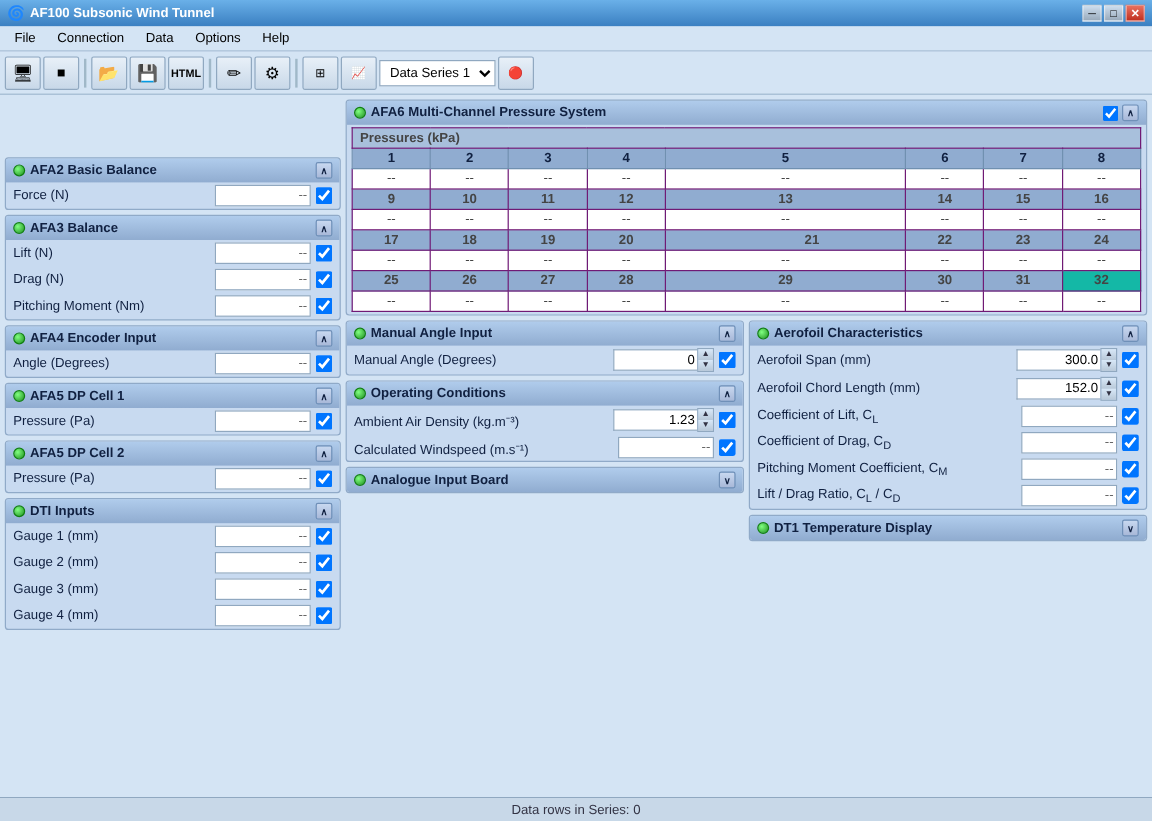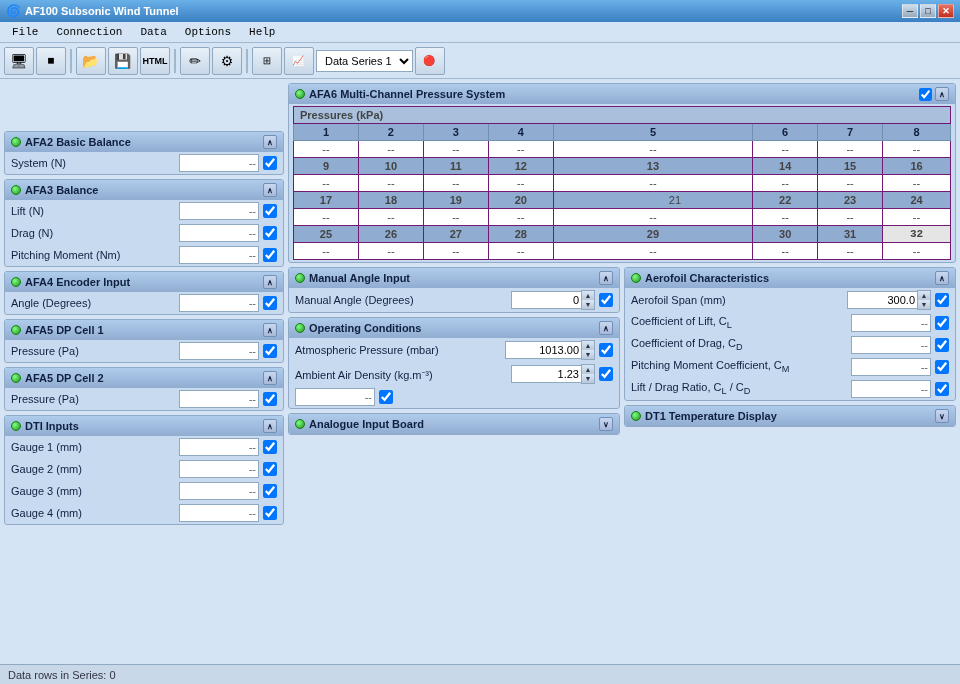--- a/index.html
+++ b/index.html
@@ -41,21 +41,20 @@
       border-bottom: 1px solid #a0b8d0;
       padding: 2px 4px;
       display: flex;
       gap: 2px;
     }
     .menu-item {
       padding: 2px 8px;
       cursor: pointer;
       color: #000;
       font-size: 11px;
-      font-family: Liberation Mono, monospace;
     }
     
     .toolbar {
       background: #d4e4f4;
       border-bottom: 1px solid #a0b8d0;
       padding: 3px 4px;
       display: flex;
       align-items: center;
       gap: 2px;
       height: 36px;
@@ -228,21 +227,21 @@
     .status-bar {
       position: fixed;
       bottom: 0;
       left: 0;
       right: 0;
       height: 20px;
       background: #c8d8e8;
       border-top: 1px solid #90a8c0;
       display: flex;
       align-items: center;
-      justify-content: flex-start;
+      justify-content: center;
       padding: 0 8px;
       font-size: 11px;
       color: #334;
     }
     .table-header-row th { background: #90acd0; }
     .inline-cb { width: 14px; height: 14px; }
     .header-checkbox { margin-left: 2px; }
   </style>
 </head>
 <body>
@@ -292,21 +291,21 @@
 
     <div class="section-box">
       <div class="section-header">
         <div class="section-header-left">
           <div class="status-dot"></div>
           <span>AFA2 Basic Balance</span>
         </div>
         <div class="collapse-btn">∧</div>
       </div>
       <div class="sensor-row">
-        <span class="sensor-label">System  (N)</span>
+        <span class="sensor-label">Force  (N)</span>
         <input class="sensor-input" value="--" readonly="" style="">
         <input type="checkbox" class="sensor-checkbox" checked="" style="">
       </div>
     </div>
 
     <div class="section-box">
       <div class="section-header">
         <div class="section-header-left">
           <div class="status-dot"></div>
           <span>AFA3 Balance</span>
@@ -466,21 +465,21 @@
                 <td>--</td>
                 <td>--</td>
                 <td>--</td>
                 <td>--</td>
             </tr>
             <tr style="background:#90acd0;">
               <td style="background:#90acd0;font-weight:bold;">17</td>
               <td style="background:#90acd0;font-weight:bold;">18</td>
               <td style="background:#90acd0;font-weight:bold;">19</td>
               <td style="background:#90acd0;font-weight:bold;">20</td>
-              <td style="background:#90acd0;font-weight:normal;padding-left:48px;">21</td>
+              <td style="background:#90acd0;font-weight:bold;padding-left:48px;">21</td>
               <td style="background:#90acd0;font-weight:bold;">22</td>
               <td style="background:#90acd0;font-weight:bold;">23</td>
               <td style="background:#90acd0;font-weight:bold;">24</td>
             </tr>
             <tr>
               <td>--</td>
                 <td>--</td>
                 <td>--</td>
                 <td>--</td>
                 <td>--</td>
@@ -489,21 +488,21 @@
                 <td>--</td>
             </tr>
             <tr style="background:#90acd0;">
               <td style="background:#90acd0;font-weight:bold;">25</td>
               <td style="background:#90acd0;font-weight:bold;">26</td>
               <td style="background:#90acd0;font-weight:bold;">27</td>
               <td style="background:#90acd0;font-weight:bold;">28</td>
               <td style="background:#90acd0;font-weight:bold;">29</td>
               <td style="background:#90acd0;font-weight:bold;">30</td>
               <td style="background:#90acd0;font-weight:bold;">31</td>
-              <td style="background:#e5e5e5;font-weight:bold;font-family:Liberation Mono, monospace;">32</td>
+              <td style="background:#14b8a6;font-weight:bold;">32</td>
             </tr>
             <tr>
               <td>--</td>
                 <td>--</td>
                 <td>--</td>
                 <td>--</td>
                 <td>--</td>
                 <td>--</td>
                 <td>--</td>
                 <td>--</td>
@@ -541,45 +540,35 @@
         <div class="section-box">
           <div class="section-header">
             <div class="section-header-left">
               <div class="status-dot"></div>
               <span>Operating Conditions</span>
             </div>
             <div class="collapse-btn">∧</div>
           </div>
 
 
-          <div class="sensor-row">
-            <span class="sensor-label">Atmospheric Pressure  (mbar)</span>
-            <div class="spinbox-wrap">
-              <input class="spinbox-input" value="1013.00" style="width: 76px;">
-              <div class="spinbox-btns">
-                <button class="spinbox-btn">▲</button>
-                <button class="spinbox-btn">▼</button>
-              </div>
-            </div>
-            <input type="checkbox" class="inline-cb" checked="" style="">
-          </div>
 
           <div class="sensor-row">
             <span class="sensor-label">Ambient Air Density  (kg.m⁻³)</span>
             <div class="spinbox-wrap">
               <input class="spinbox-input" value="1.23" style="">
               <div class="spinbox-btns">
                 <button class="spinbox-btn">▲</button>
                 <button class="spinbox-btn">▼</button>
               </div>
             </div>
             <input type="checkbox" class="inline-cb" checked="" style="">
           </div>
 
           <div class="sensor-row">
+            <span class="sensor-label">Calculated Windspeed  (m.s⁻¹)</span>
             <input class="sensor-input" value="--" readonly="" style="">
             <input type="checkbox" class="inline-cb" checked="" style="">
           </div>
         </div>
 
         <div class="section-box">
           <div class="section-header">
             <div class="section-header-left">
               <div class="status-dot"></div>
               <span>Analogue Input Board</span>
@@ -606,20 +595,31 @@
             <div class="spinbox-wrap">
               <input class="spinbox-input" value="300.0" style="">
               <div class="spinbox-btns">
                 <button class="spinbox-btn">▲</button>
                 <button class="spinbox-btn">▼</button>
               </div>
             </div>
             <input type="checkbox" class="inline-cb" checked="" style="">
           </div>
 
+          <div class="sensor-row">
+            <span class="sensor-label">Aerofoil Chord Length  (mm)</span>
+            <div class="spinbox-wrap">
+              <input class="spinbox-input" value="152.0" style="">
+              <div class="spinbox-btns">
+                <button class="spinbox-btn">▲</button>
+                <button class="spinbox-btn">▼</button>
+              </div>
+            </div>
+            <input type="checkbox" class="inline-cb" checked="" style="">
+          </div>
 
           <div class="sensor-row">
             <span class="sensor-label">Coefficient of Lift, C<sub>L</sub></span>
             <input class="sensor-input" value="--" readonly="" style="">
             <input type="checkbox" class="inline-cb" checked="" style="">
           </div>
 
           <div class="sensor-row">
             <span class="sensor-label">Coefficient of Drag, C<sub>D</sub></span>
             <input class="sensor-input" value="--" readonly="" style="">

